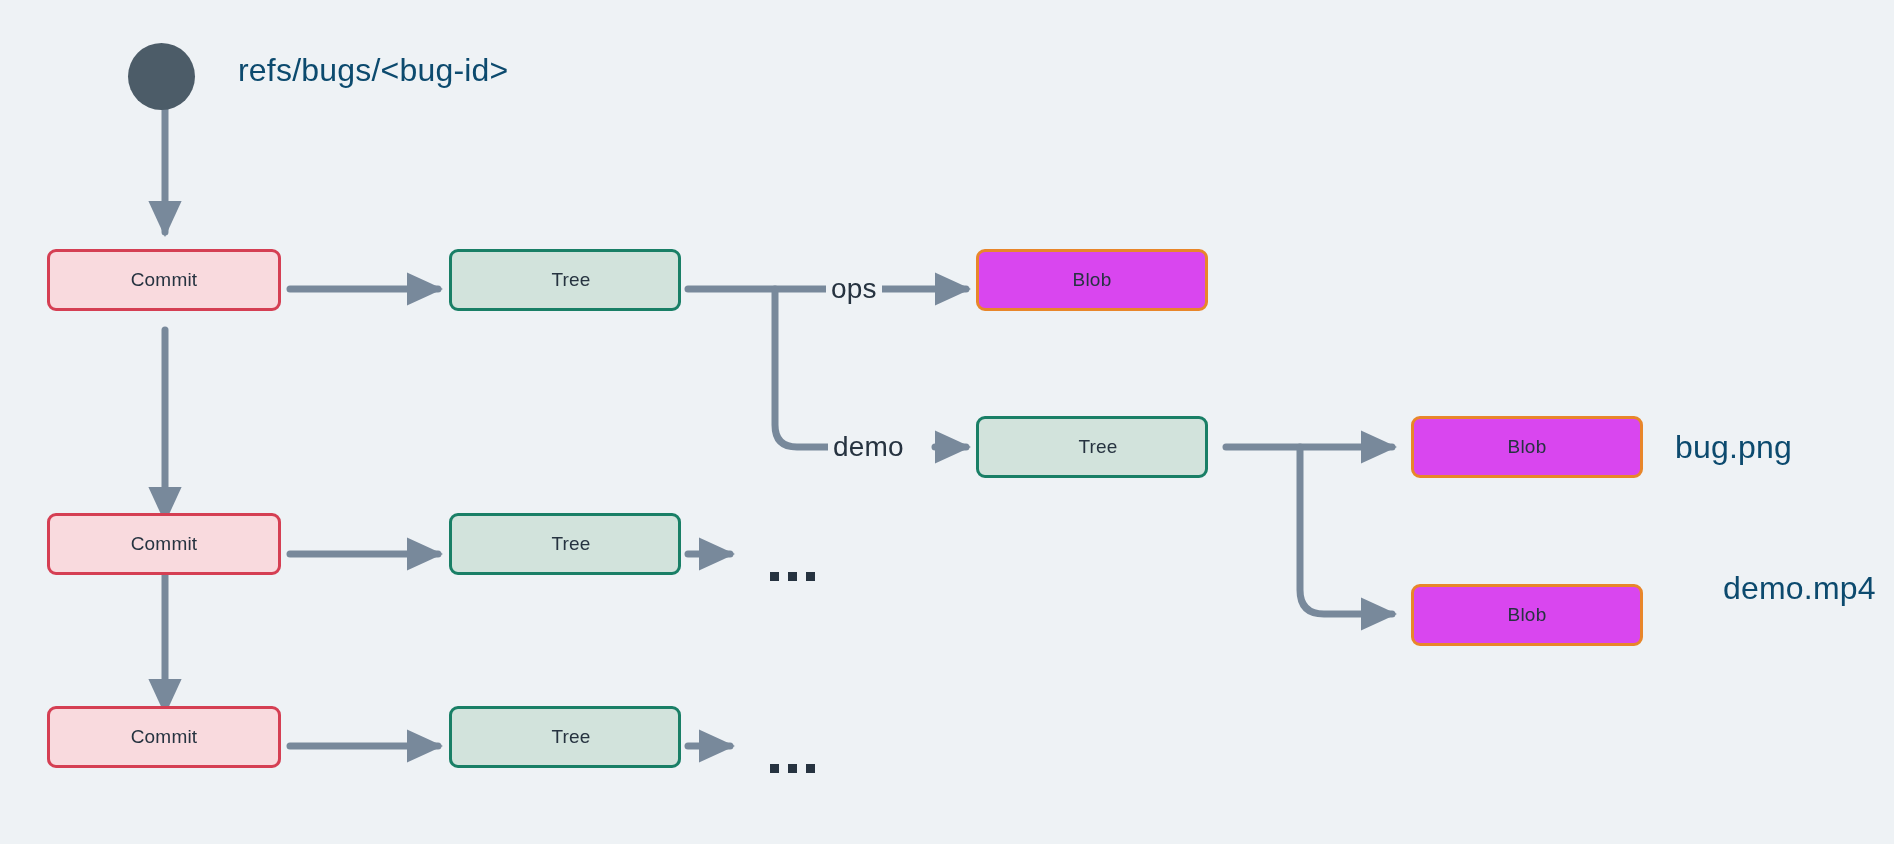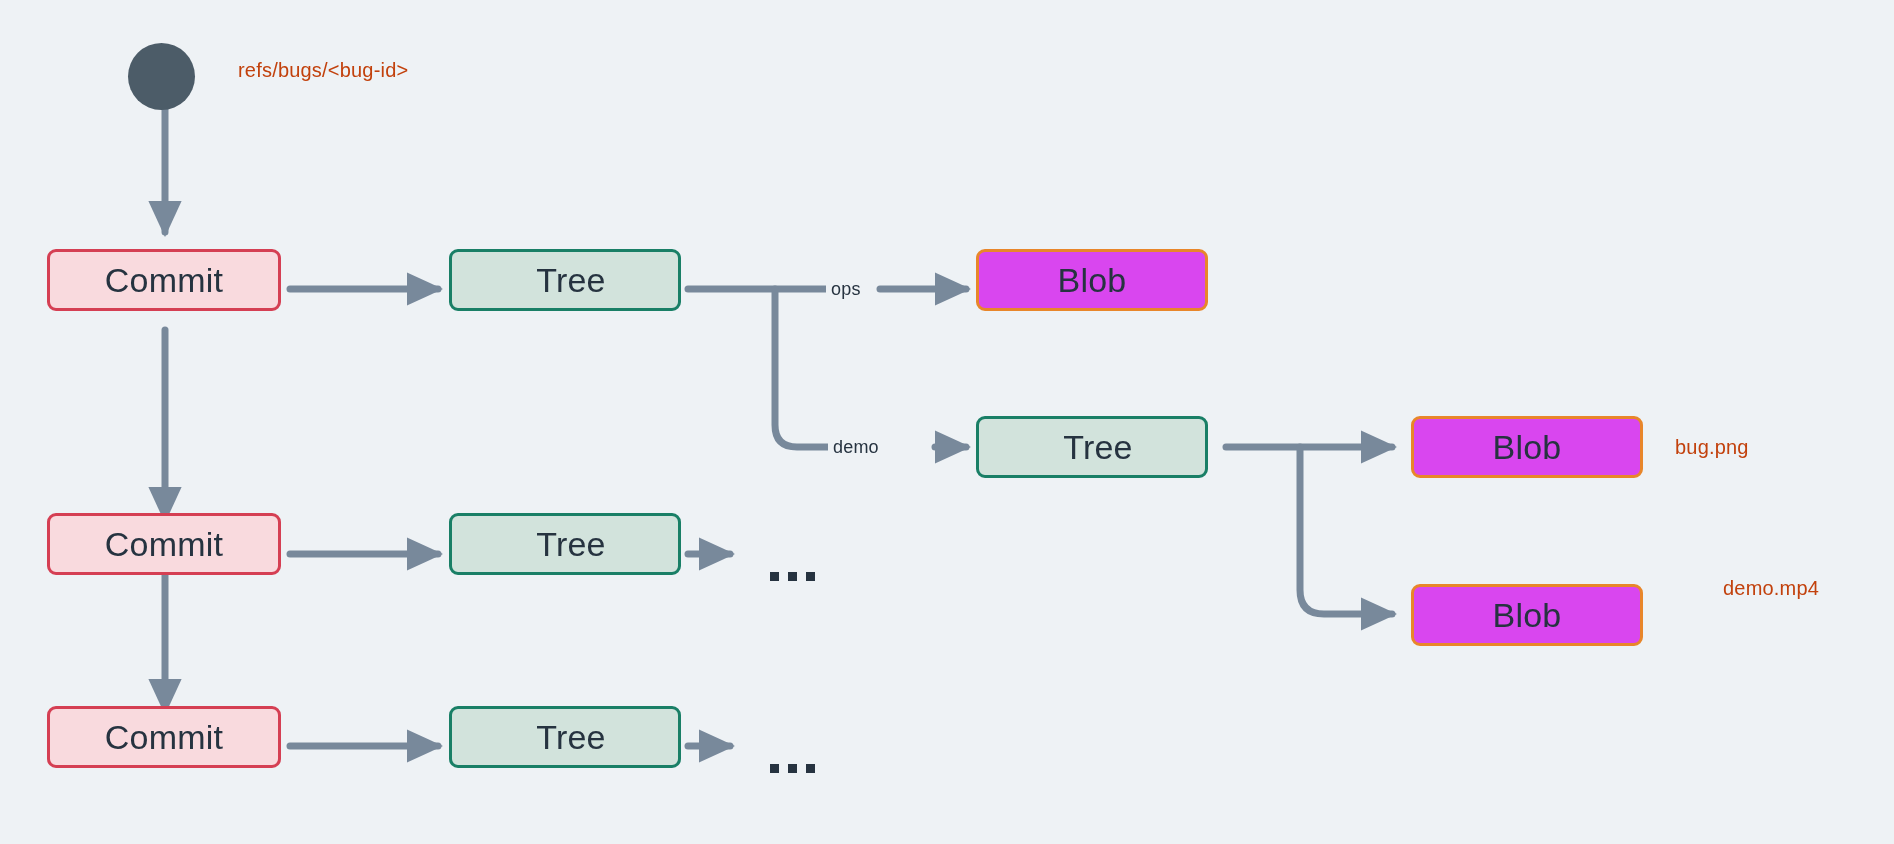--- a/index.html
+++ b/index.html
@@ -27,21 +27,21 @@
   }
   .node {
     position: absolute;
     box-sizing: border-box;
     display: flex;
     align-items: center;
     justify-content: center;
     border-radius: 9px;
     border-width: 3px;
     border-style: solid;
-    font-size: 34px;
+    font-size: 19px;
     color: #263340;
     letter-spacing: 0.2px;
   }
   .node-commit {
     background: #f9dade;
     border-color: #d53f53;
   }
   .node-tree {
     background: #d2e3dc;
     border-color: #197f66;
@@ -51,28 +51,28 @@
     background: #d946ef;
     border-color: #e8862a;
   }
   .root-dot {
     position: absolute;
     border-radius: 50%;
     background: #4c5c68;
   }
   .plain-label {
     position: absolute;
-    font-size: 20px;
-    color: #c2410c;
+    font-size: 32px;
+    color: #0c4a6e;
     white-space: nowrap;
     letter-spacing: 0.2px;
   }
   .edge-label {
     position: absolute;
-    font-size: 18px;
+    font-size: 28px;
     color: #263340;
     white-space: nowrap;
     background: #eef2f5;
     padding: 0 5px;
     letter-spacing: 0.2px;
   }
   .ellipsis {
     position: absolute;
     display: flex;
     gap: 9px;

